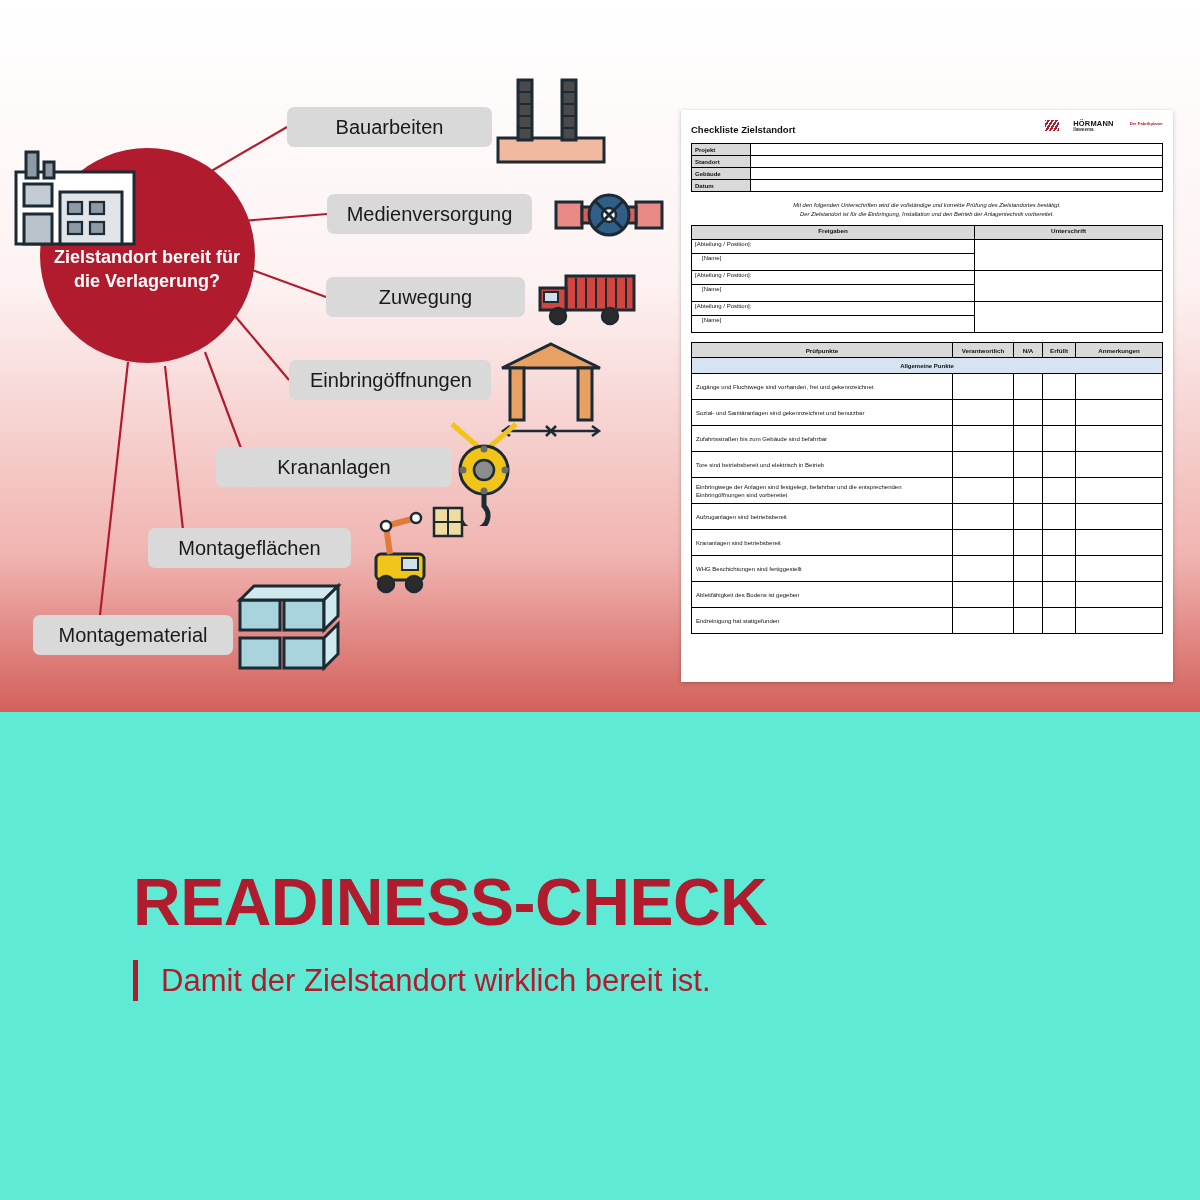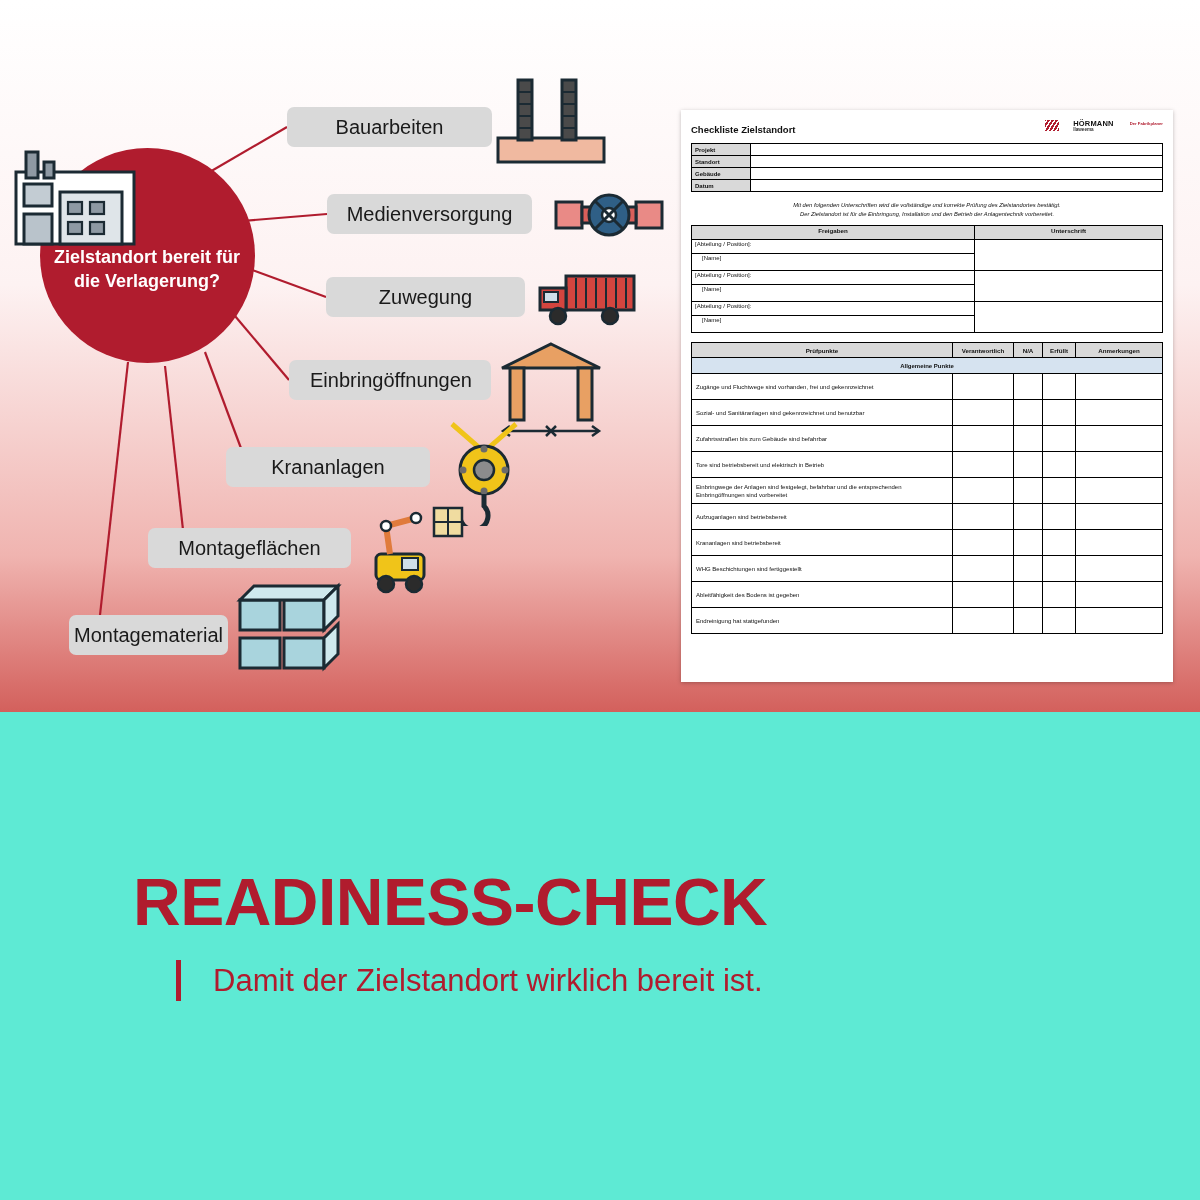--- a/index.html
+++ b/index.html
@@ -74,23 +74,23 @@
     text-align: center;
     padding: 0 14px;
     box-sizing: border-box;
     height: 40px;
     z-index: 5;
   }
   .n0 { left: 287px; top: 107px;  width: 205px; }
   .n1 { left: 327px; top: 194px;  width: 205px; }
   .n2 { left: 326px; top: 277px;  width: 199px; }
   .n3 { left: 289px; top: 360px;  width: 202px; padding-left: 16px; }
-  .n4 { left: 226px; top: 447px;  width: 204px; }
+  .n4 { left: 216px; top: 447px;  width: 236px; }
   .n5 { left: 148px; top: 528px;  width: 203px; }
-  .n6 { left: 33px;  top: 615px;  width: 159px; margin-left: 36px; }
+  .n6 { left: 33px;  top: 615px;  width: 200px; }
 
   
   .icon-art { position: absolute; z-index: 4; }
 
   
   .sheet {
     position: absolute;
     left: 681px;
     top: 110px;
     width: 492px;
@@ -196,22 +196,21 @@
     font-weight: bold;
     color: #b01c2e;
     letter-spacing: -0.5px;
   }
   .subwrap {
     position: absolute;
     left: 133px;
     top: 248px;
     display: flex;
     align-items: stretch;
-    gap: 32px;
-    margin-left: 43px;
+    gap: 23px;
   }
   .subbar { width: 5px; background: #b01c2e; }
   .subtext {
     font-size: 31px;
     color: #b01c2e;
     line-height: 1.25;
     padding-top: 2px;
   }
 </style>
 </head>

